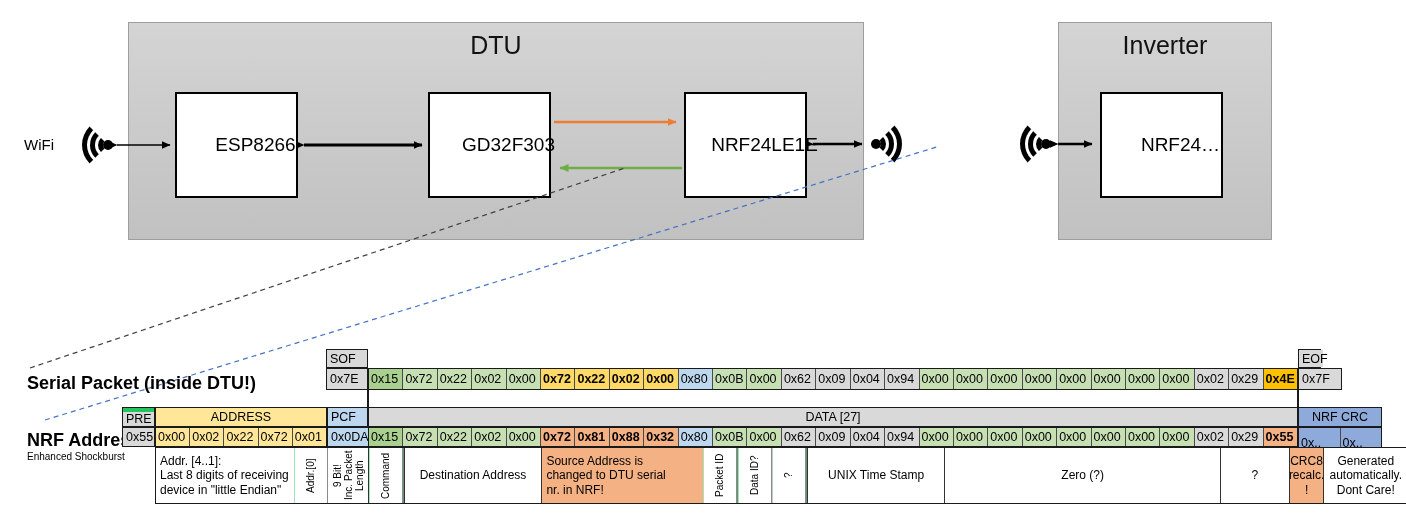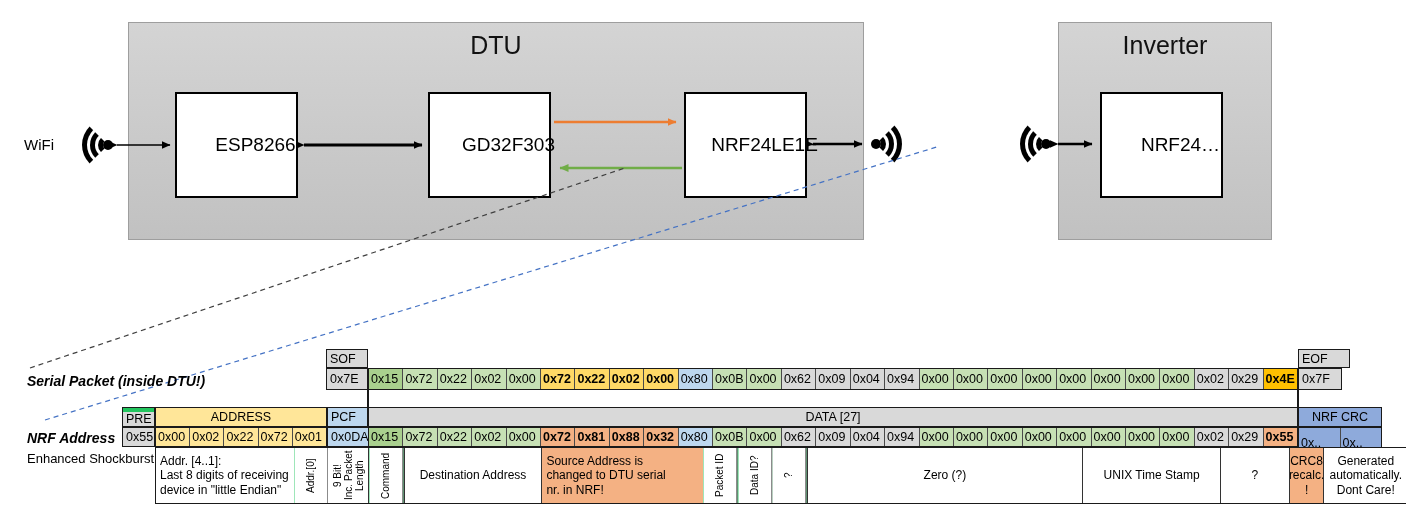--- a/index.html
+++ b/index.html
@@ -27,22 +27,22 @@
   .wifi .a2{left:24px;top:10px;width:36px;height:36px;}
   .wifi .a3{left:16px;top:2px;width:52px;height:52px;}
   .wifi.flip{transform:scaleX(-1);}
 
   #overlay{position:absolute;left:0;top:0;pointer-events:none;}
   #overlay .blk{stroke:#000;}
   #overlay .dashB{stroke:var(--black-dashed,#404040);stroke-dasharray:5 4;stroke-width:1.2;}
   #overlay .dashBl{stroke:var(--blue-dashed,#4472C4);stroke-dasharray:5 4;stroke-width:1.2;}
 
   
-  .lbl{position:absolute;font-size:14px;font-weight:bold;font-style:italic;}
-  .sublbl{position:absolute;font-size:13px;}
+  .lbl{position:absolute;font-size:18px;font-weight:bold;}
+  .sublbl{position:absolute;font-size:10px;}
 
   .blk-box{position:absolute;border:1.5px solid #1a1a1a;box-sizing:border-box;
            display:flex;background:#22c55e;}
   .cell{flex:1 1 0;display:flex;align-items:center;padding-left:2px;
         font-size:12.5px;border-left:1px solid #4a4a4a;box-sizing:border-box;
         white-space:nowrap;overflow:hidden;}
   .cell:first-child{border-left:none;}
   .hcell{display:flex;align-items:center;font-size:12.5px;width:100%;}
   .hleft{padding-left:3px;}
   .hcenter{justify-content:center;}
@@ -169,21 +169,21 @@
       <div class="cell g2">0x00</div>
       <div class="cell g2">0x00</div>
       <div class="cell g2">0x00</div>
       <div class="cell g2">0x00</div>
       <div class="cell g2">0x00</div>
       <div class="cell g2">0x00</div>
       <div class="cell gy">0x02</div>
       <div class="cell gy">0x29</div>
       <div class="cell ob">0x4E</div>
     </div>
-  <div class="blk-box" style="left:1298px;top:349px;width:52px;height:19px;">
+  <div class="blk-box" style="left:1298px;top:349px;width:23px;height:19px;">
     <div class="hcell hleft hdr-gray">EOF</div>
   </div>
   <div class="blk-box" style="left:1298px;top:368px;width:44px;height:22px;">
     <div class="hcell hleft hdr-gray">0x7F</div>
   </div>
 
   <div class="vline" style="left:367px;top:389px;height:19px;"></div>
   <div class="vline" style="left:1297px;top:389px;height:19px;"></div>
 
   <div class="lbl" style="left:27px;top:430px;">NRF Address</div>
@@ -261,22 +261,22 @@
 Inc. Packet
 Length</div>
       <div class="ann vert" style="width: 34.44px;">Command</div>
       <div class="ann" style="width: 137.76px;">Destination Address</div>
       <div class="ann salmon left" style="width: 162px;">Source Address is
 changed to DTU serial
 nr. in NRF!</div>
       <div class="ann vert" style="width: 34.44px;">Packet ID</div>
       <div class="ann vert" style="width: 34.44px;">Data ID?</div>
       <div class="ann vert" style="width: 34.44px;">?</div>
+      <div class="ann" style="width: 137.76px;">UNIX Time Stamp</div>
       <div class="ann" style="width: 275.52px;">Zero (?)</div>
-      <div class="ann" style="width: 137.76px;">UNIX Time Stamp</div>
       <div class="ann" style="width: 68.88px;">?</div>
       <div class="ann salmon" style="width: 34.44px;">CRC8
 recalc.
 !</div>
       <div class="ann" style="width: 84px;">Generated
 automatically.
 Dont Care!</div>
     </div>
 
 </div>

